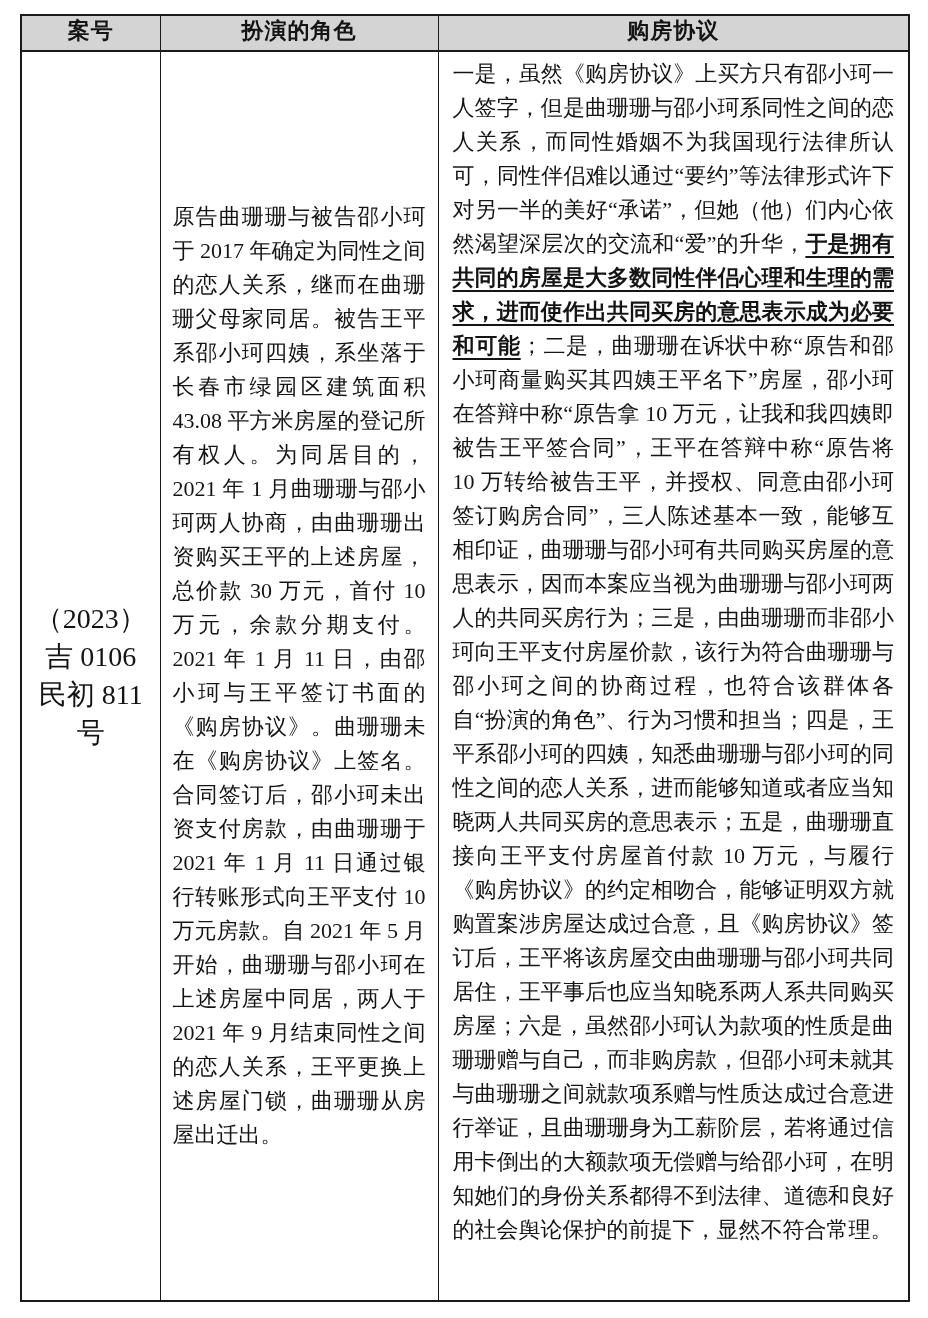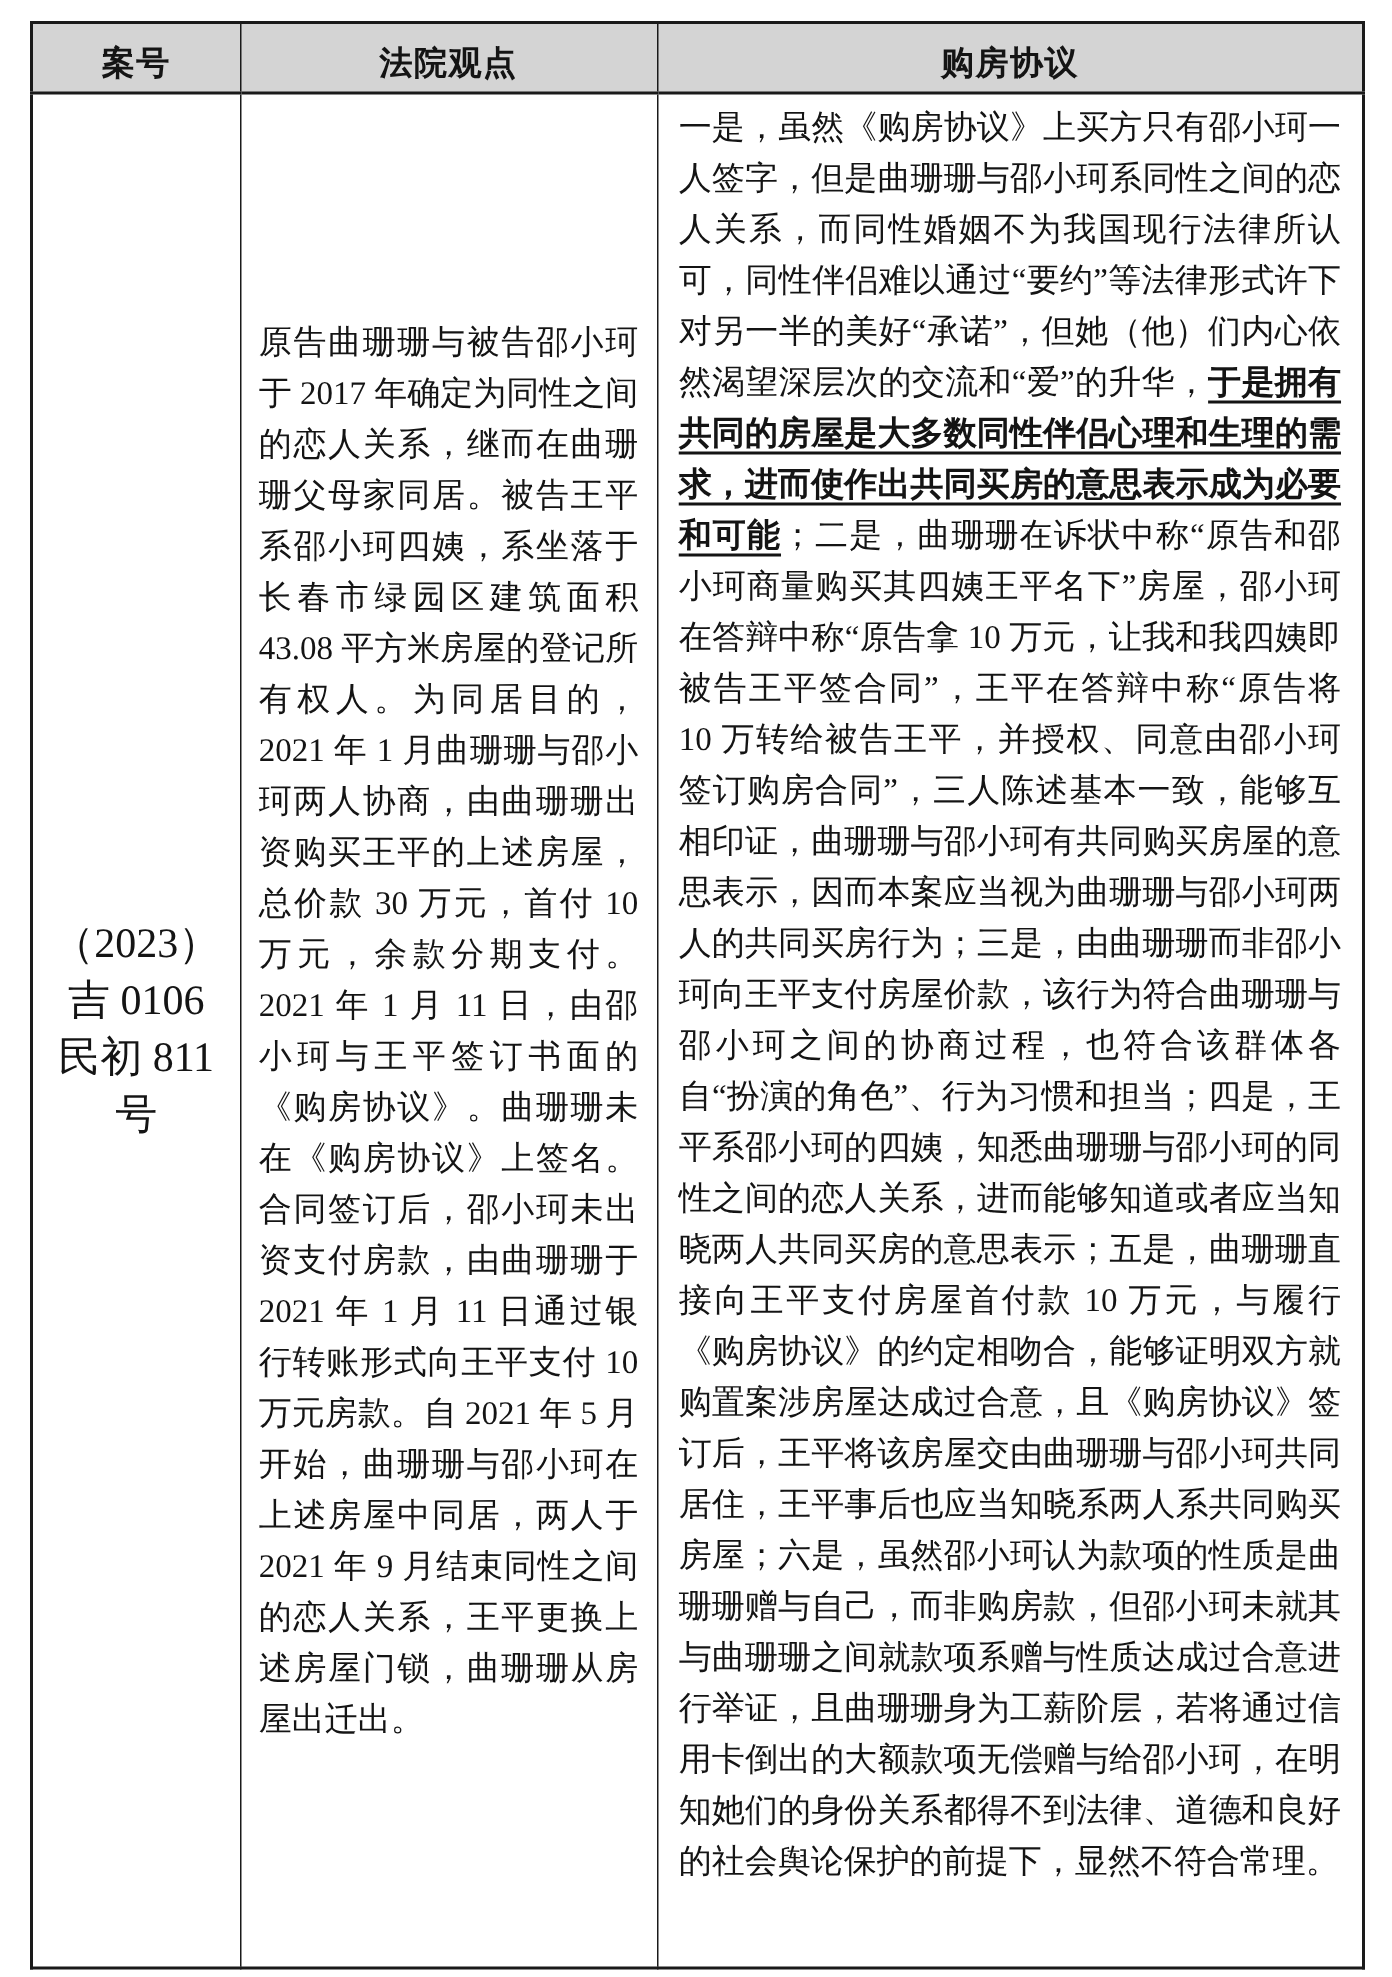--- a/index.html
+++ b/index.html
@@ -32,21 +32,21 @@
   }
   .case-table thead th {
     background: #d4d4d4;
     font-size: 22px;
     font-weight: bold;
     height: 36px;
     text-align: center;
     vertical-align: middle;
     letter-spacing: 1px;
     border-bottom: 2px solid #1a1a1a;
-    padding: 11px 0 4px 0;
+    padding: 0 0 4px 0;
   }
   .case-table tbody tr { height: 1250px; }
   td.col-case-number {
     text-align: center;
     vertical-align: middle;
     font-size: 28px;
     line-height: 38px;
     padding: 0 10px;
   }
   td.col-facts {
@@ -77,21 +77,21 @@
 <div class="page">
   <table class="case-table">
     <colgroup>
       <col style="width:139px">
       <col style="width:278px">
       <col style="width:471px">
     </colgroup>
     <thead>
       <tr>
         <th>案号</th>
-        <th>法院观点</th>
+        <th>扮演的角色</th>
         <th>购房协议</th>
       </tr>
     </thead>
     <tbody>
       <tr>
         <td class="col-case-number">
           <div>（2023）吉 0106 民初 811 号</div>
         </td>
         <td class="col-facts">
           <div>原告曲珊珊与被告邵小珂于 2017 年确定为同性之间的恋人关系，继而在曲珊珊父母家同居。被告王平系邵小珂四姨，系坐落于长春市绿园区建筑面积 43.08 平方米房屋的登记所有权人。为同居目的，2021 年 1 月曲珊珊与邵小珂两人协商，由曲珊珊出资购买王平的上述房屋，总价款 30 万元，首付 10 万元，余款分期支付。2021 年 1 月 11 日，由邵小珂与王平签订书面的《购房协议》。曲珊珊未在《购房协议》上签名。合同签订后，邵小珂未出资支付房款，由曲珊珊于 2021 年 1 月 11 日通过银行转账形式向王平支付 10 万元房款。自 2021 年 5 月开始，曲珊珊与邵小珂在上述房屋中同居，两人于 2021 年 9 月结束同性之间的恋人关系，王平更换上述房屋门锁，曲珊珊从房屋出迁出。</div>

